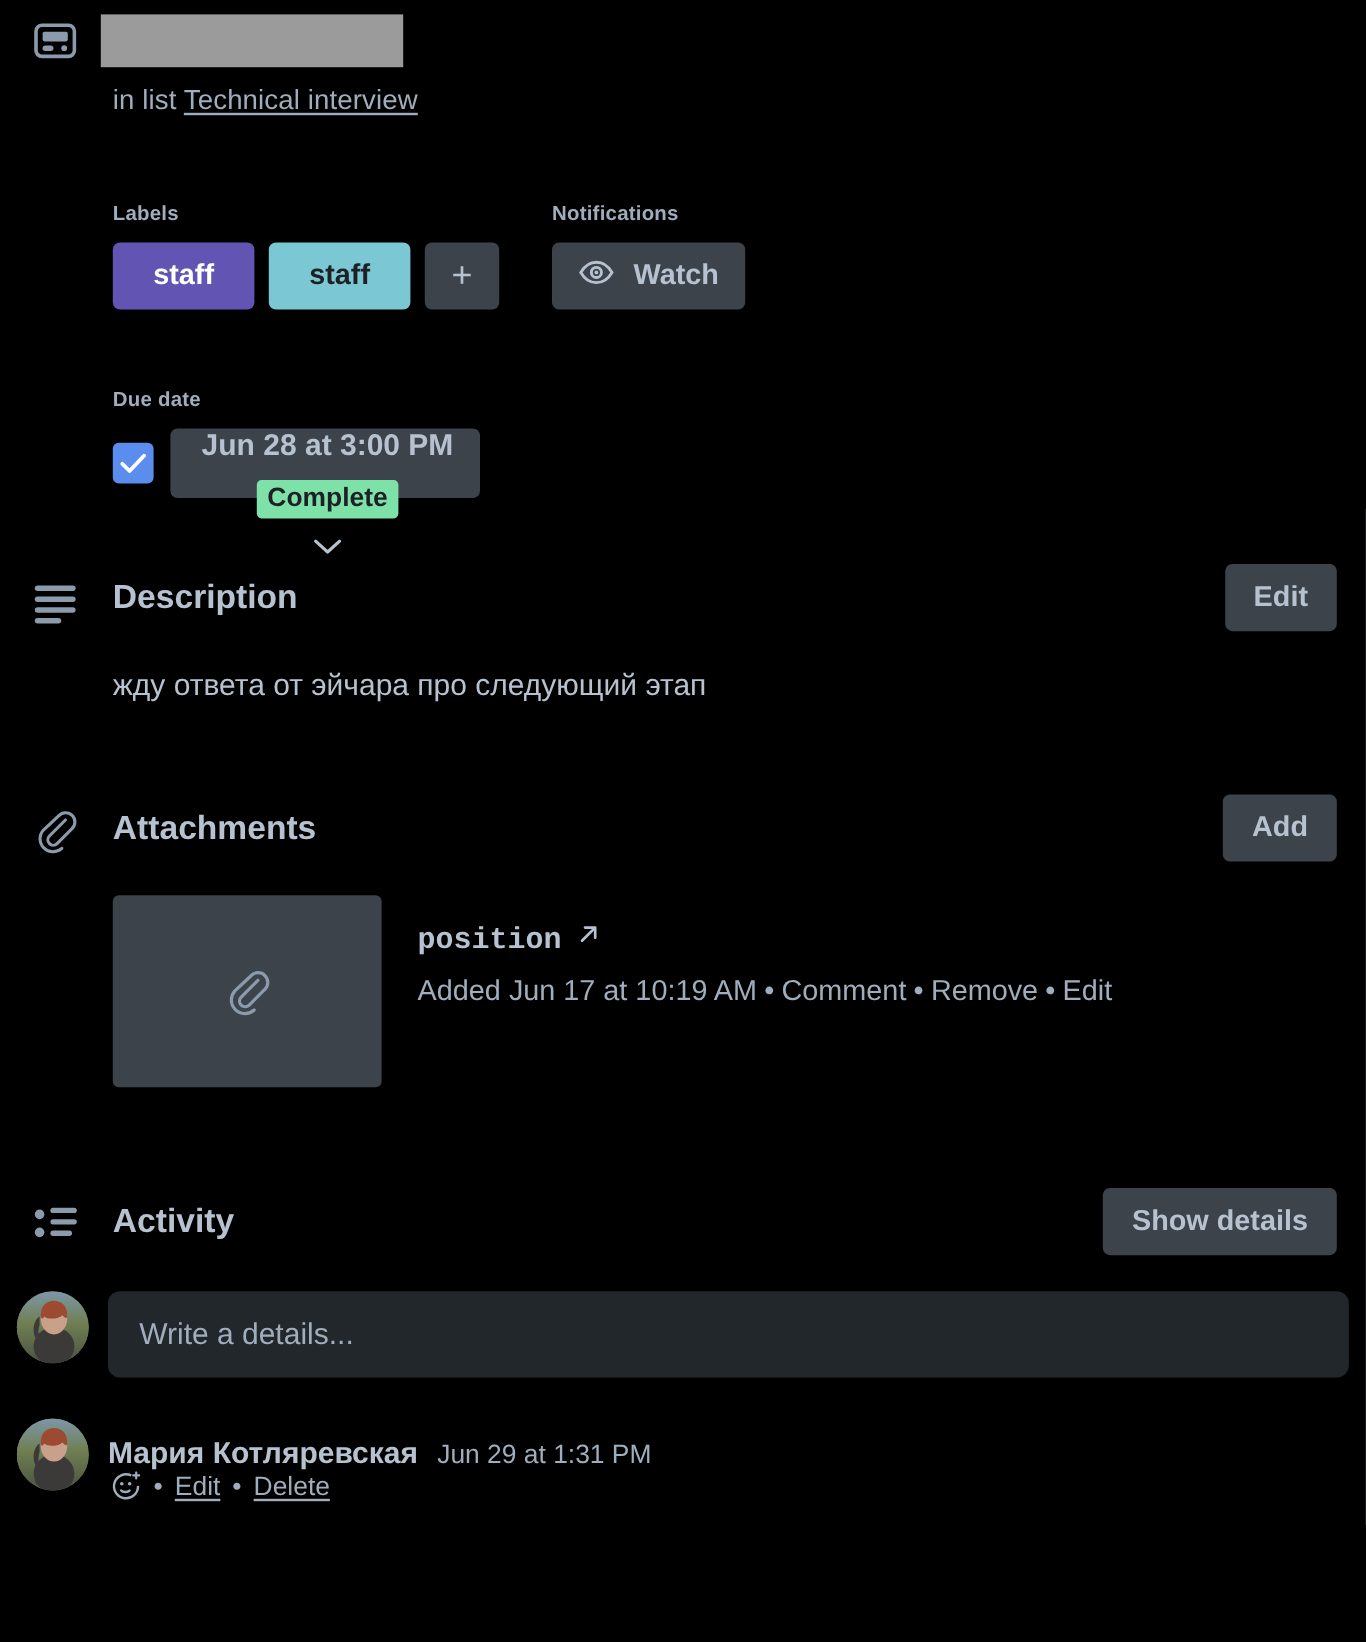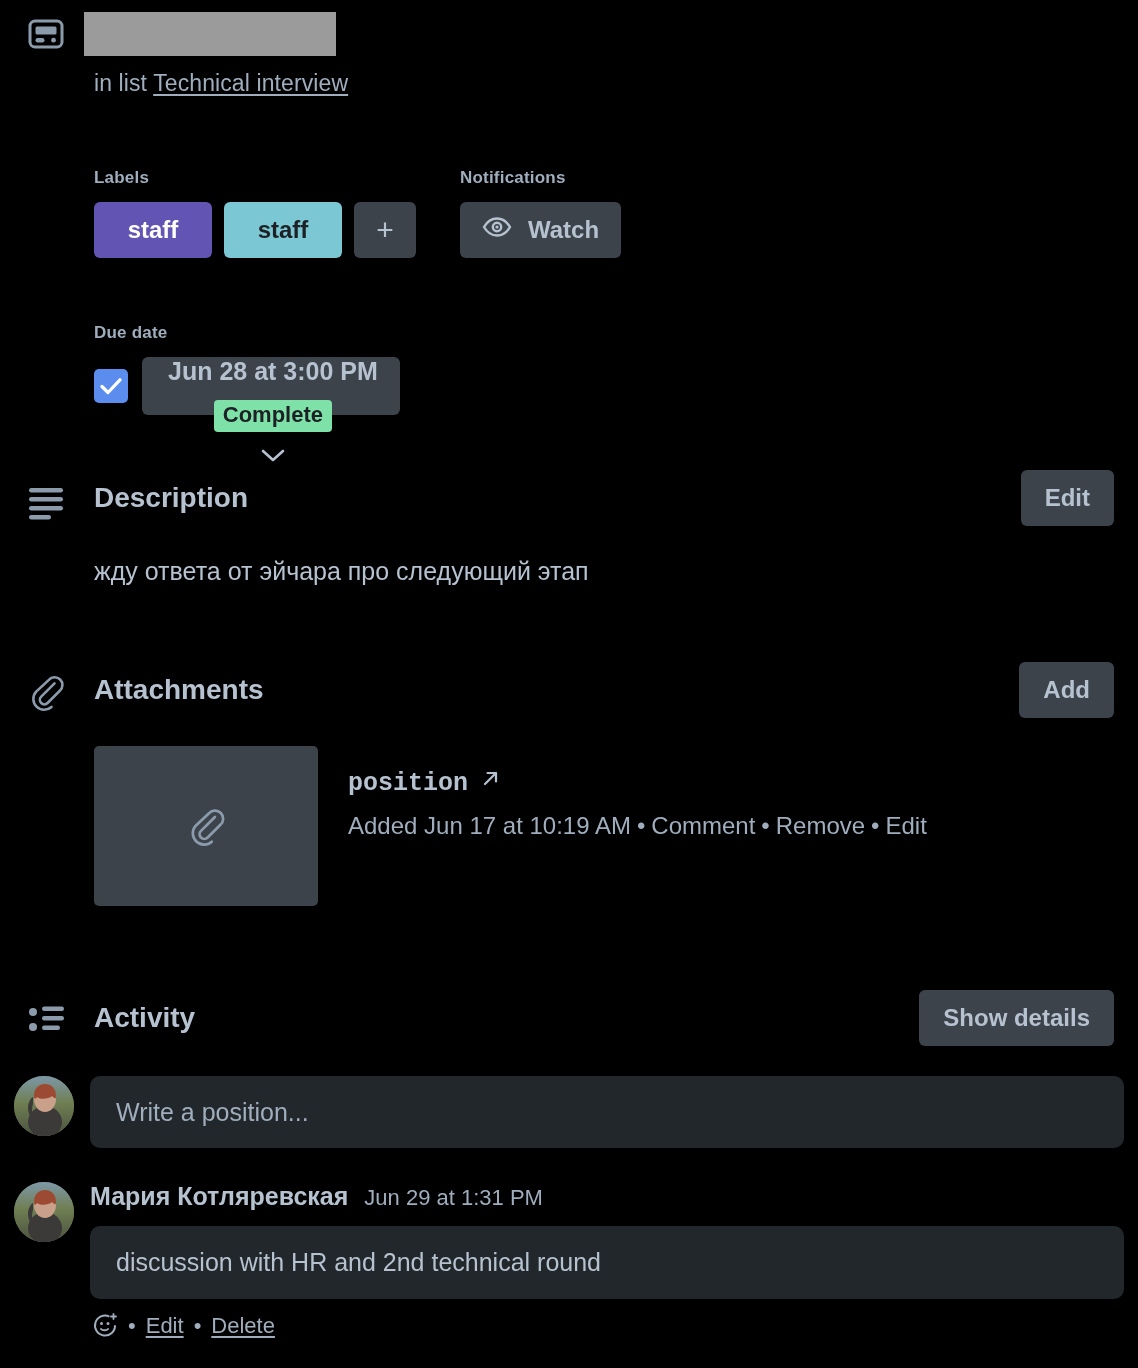--- a/index.html
+++ b/index.html
@@ -267,20 +267,21 @@
     display: flex;
     align-items: baseline;
     gap: 16px;
     height: 30px;
   }
   .comment-author {
     font-size: 25px;
     font-weight: bold;
     color: #b6c2cf;
     cursor: pointer;
+    margin-top: 15px;
   }
   .comment-time {
     font-size: 22px;
     color: #9fadbc;
   }
   .comment-bubble {
     margin-top: 14px;
     background: #22272b;
     border-radius: 10px;
     padding: 22px 26px;
@@ -441,21 +442,21 @@
             <stop offset="100%" stop-color="#4a5240"></stop>
           </linearGradient>
         </defs>
         <rect width="60" height="60" fill="url(#bgav)"></rect>
         <ellipse cx="31" cy="46" rx="17" ry="16" fill="#3c3a39"></ellipse>
         <ellipse cx="31" cy="23" rx="11" ry="13" fill="#c9a18b"></ellipse>
         <path d="M20 20c0-8 5-12 11-12s11 4 11 12c0 4-2 2-4 0-3 3-12 4-15 1-1 2-3 3-3-1z" fill="#9c4a32"></path>
         <path d="M19 28c-2 6-1 12 3 16-5-1-8-6-8-12 0-6 3-10 5-11z" fill="#3c3a39"></path>
       </svg>
     </div>
-    <div class="compose-box">Write a position...</div>
+    <div class="compose-box">Write a details...</div>
   </div>
 
   <div class="comment-item">
     <div class="avatar">
       <svg width="60" height="60" viewBox="0 0 60 60">
         <defs>
           <linearGradient id="bgav2" x1="0" y1="0" x2="0" y2="1">
             <stop offset="0%" stop-color="#7d97a8"></stop>
             <stop offset="45%" stop-color="#6f7f52"></stop>
             <stop offset="100%" stop-color="#4a5240"></stop>
@@ -466,21 +467,20 @@
         <ellipse cx="31" cy="23" rx="11" ry="13" fill="#c9a18b"></ellipse>
         <path d="M20 20c0-8 5-12 11-12s11 4 11 12c0 4-2 2-4 0-3 3-12 4-15 1-1 2-3 3-3-1z" fill="#9c4a32"></path>
         <path d="M19 28c-2 6-1 12 3 16-5-1-8-6-8-12 0-6 3-10 5-11z" fill="#3c3a39"></path>
       </svg>
     </div>
     <div class="comment-body">
       <div class="comment-head">
         <span class="comment-author">Мария Котляревская</span>
         <span class="comment-time">Jun 29 at 1:31 PM</span>
       </div>
-      <div class="comment-bubble">discussion with HR and 2nd technical round</div>
       <div class="comment-actions">
         <span class="emoji-btn">
           <svg width="26" height="26" viewBox="0 0 26 26">
             <path d="M23 12.2a10 10 0 11-5.6-8.6" fill="none" stroke="#9fadbc" stroke-width="2"></path>
             <circle cx="9.5" cy="10.5" r="1.5" fill="#9fadbc"></circle>
             <circle cx="16" cy="10.5" r="1.5" fill="#9fadbc"></circle>
             <path d="M9 16c1.4 1.8 5.6 1.8 7 0" fill="none" stroke="#9fadbc" stroke-width="2" stroke-linecap="round"></path>
             <path d="M21.5 1v5M19 3.5h5" stroke="#9fadbc" stroke-width="1.8" stroke-linecap="round"></path>
           </svg>
         </span>

